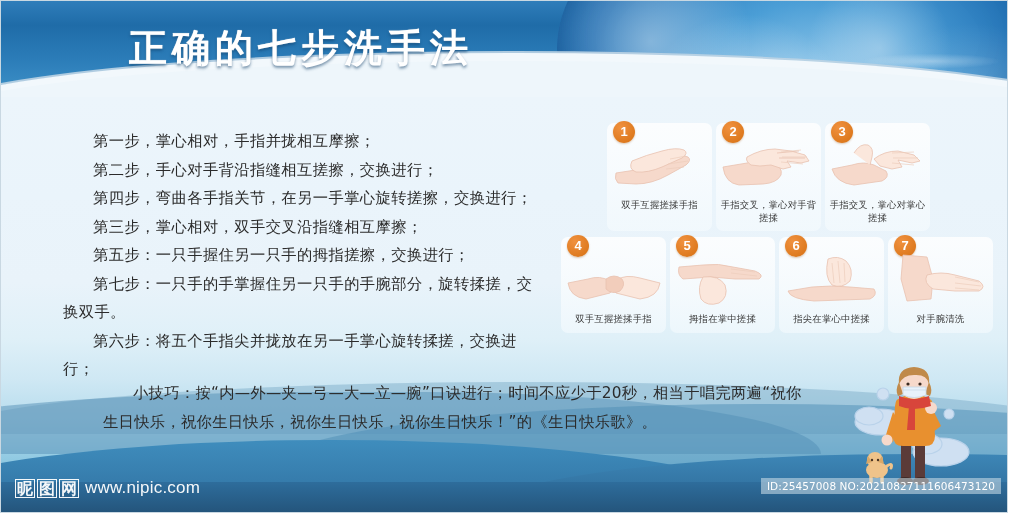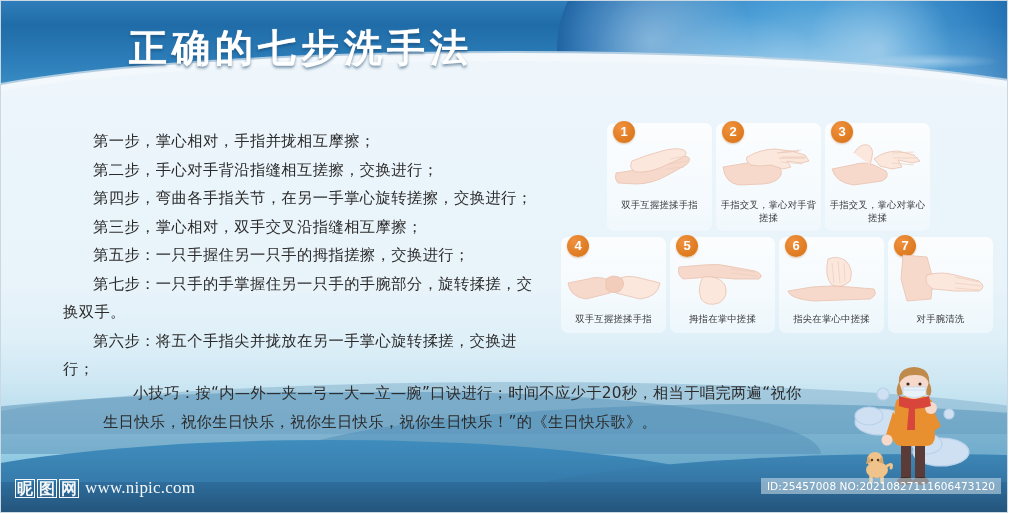--- a/index.html
+++ b/index.html
@@ -222,21 +222,21 @@
     border: 1.5px solid #ffffff;
     padding: 0px 1px;
     line-height: 17px;
     font-family: "DejaVu Sans", sans-serif;
     opacity: 0.95;
   }
   .wm-url {
     font-size: 17px;
     color: #ffffff;
     opacity: 0.95;
-    font-family: Liberation Serif, serif;
+    font-family: Liberation Sans, sans-serif;
     letter-spacing: 0.2px;
   }
   .wm-right {
     position: absolute;
     right: 6px;
     bottom: 18px;
     background: rgba(210,225,235,0.55);
     color: #ffffff;
     font-size: 10.5px;
     padding: 2px 6px;

